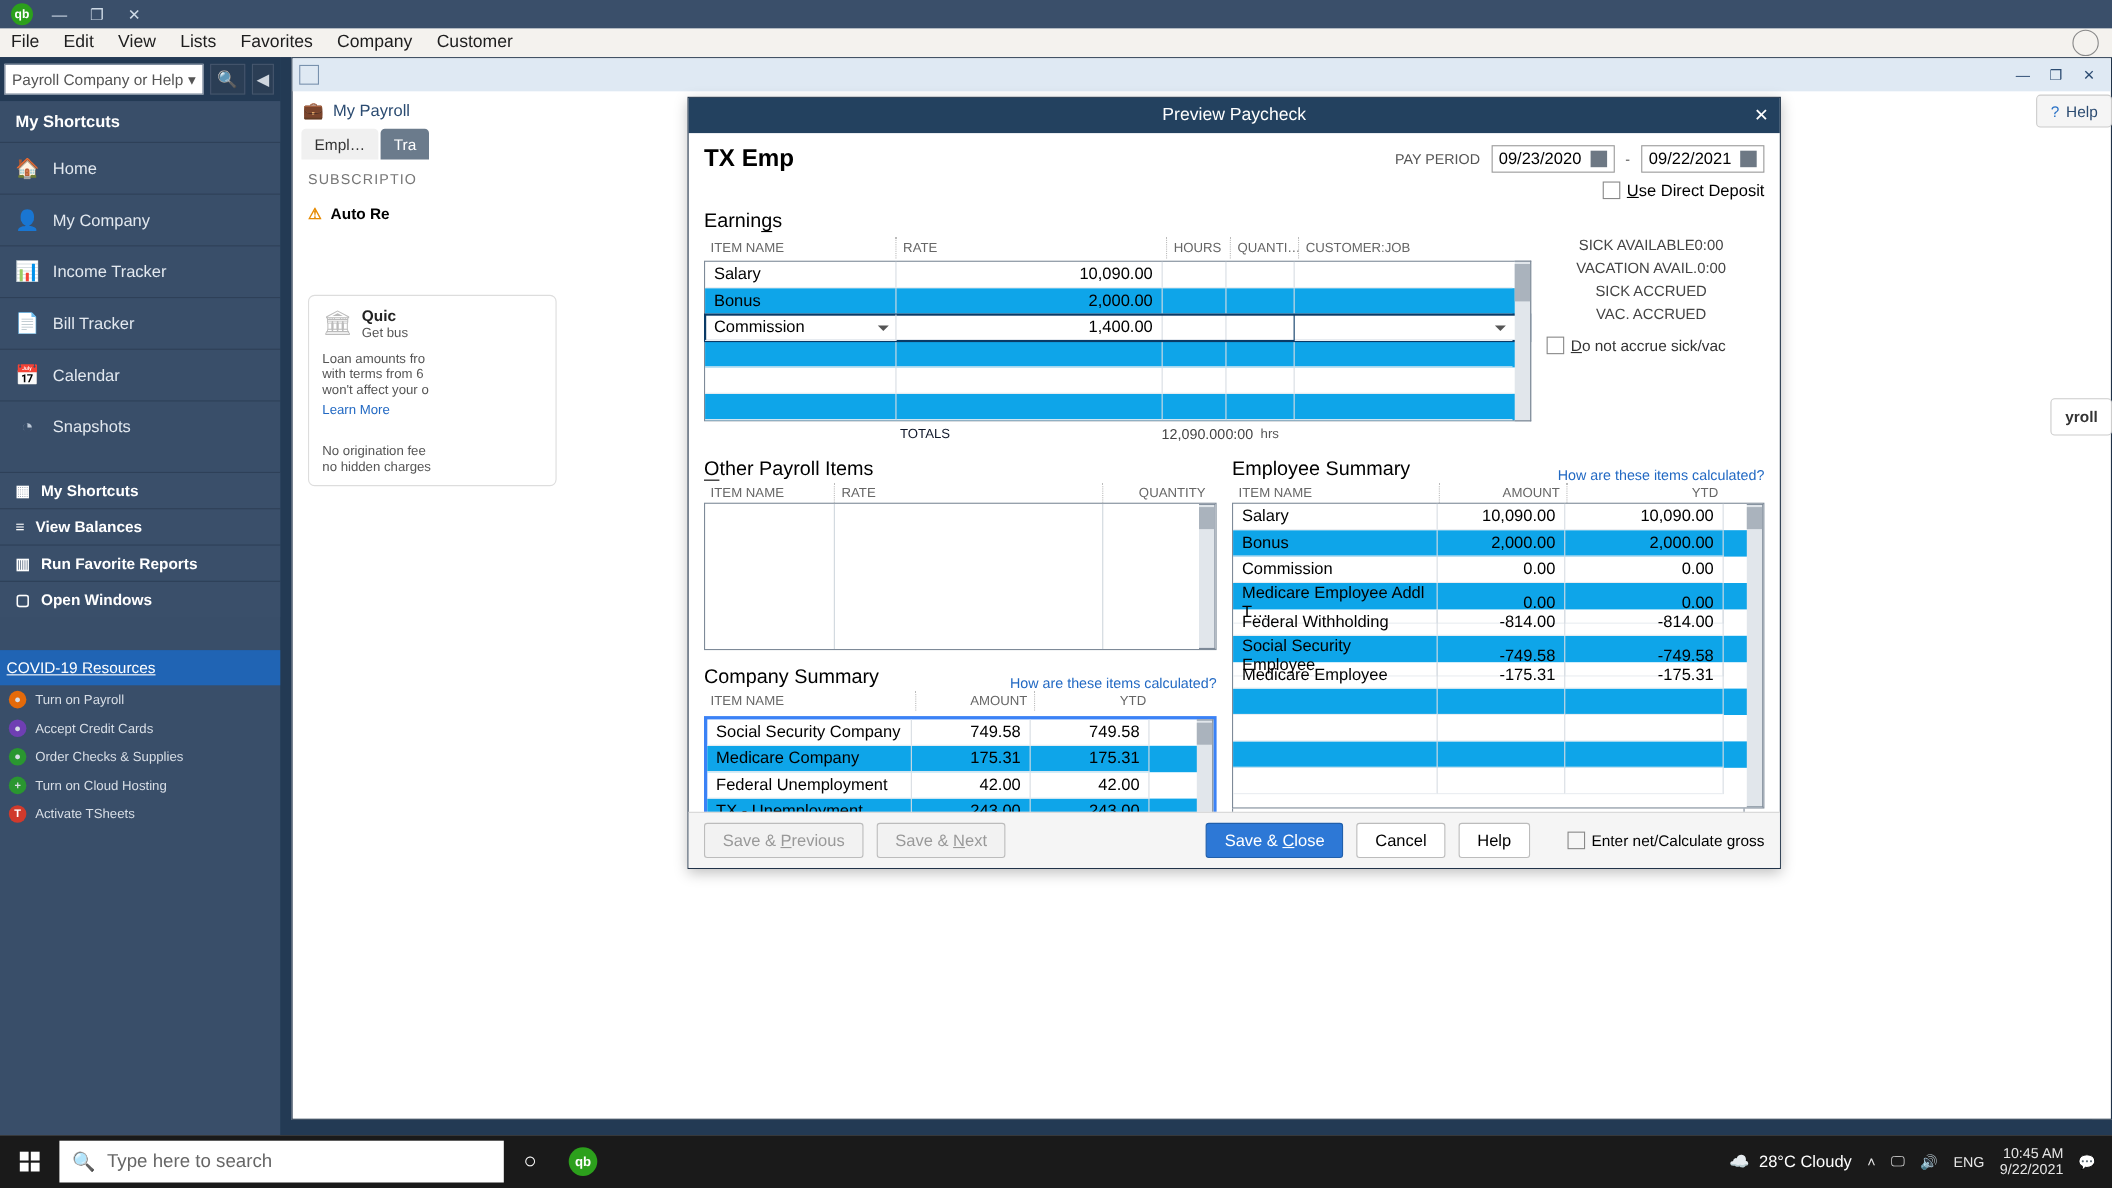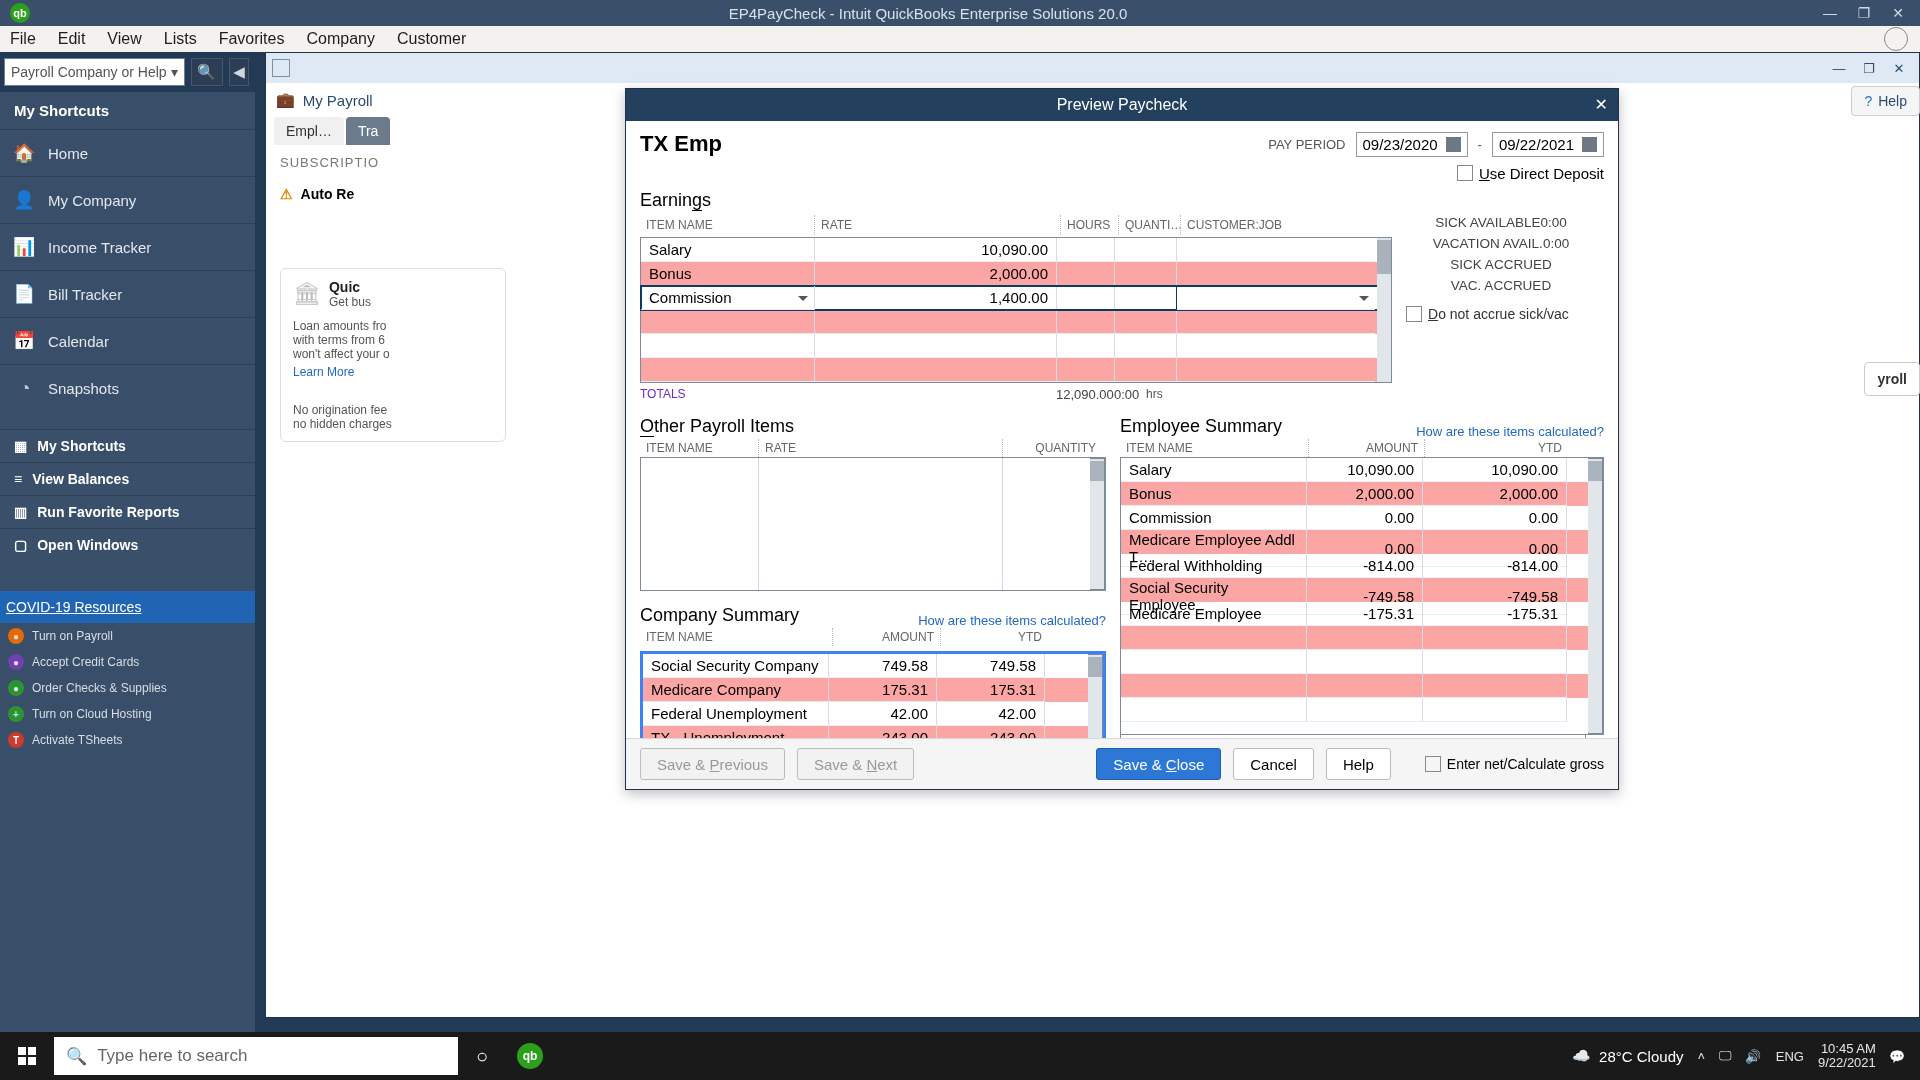--- a/index.html
+++ b/index.html
@@ -69,25 +69,25 @@
   .ghdr div:first-child{border:none}
   .egrid{border:1px solid #7e8a98}
   .egridwrap{position:relative}
   .escroll{position:absolute;right:0;top:0;bottom:0;width:14px;background:#e1e6eb;border:1px solid #7e8a98;border-left:none}
   .escroll .th{width:100%;height:34px;background:#aab3bd;margin-top:2px}
   .erow{display:grid;grid-template-columns:174px 242px 58px 62px 198px;height:24px;font-size:15px}
   .erow>div{border-right:1px solid #d7dde3;border-bottom:1px solid #e9edf1;padding:1px 8px;display:flex;align-items:center}
   .erow>div:last-child{border-right:none}
   .erow.sel{outline:2px solid #0a3a66;outline-offset:-1px}
   .num{justify-content:flex-end}
-  .band{background:#fca5a5}
+  .band{background:#0ea5e9}
   .dd{position:relative}
   .dd:after{content:"";position:absolute;right:6px;top:50%;margin-top:-2px;border:5px solid transparent;border-top-color:#555}
   .totals{display:grid;grid-template-columns:174px 242px 58px 62px 198px;font-size:13px;color:#444;padding:4px 0}
-  .totals .lab{grid-column:1/3;text-align:left;padding-right:14px;color:#6d28d9;font-size:12px}
+  .totals .lab{grid-column:1/3;text-align:center;padding-right:14px;color:#0f172a;font-size:12px}
   .hrs{font-size:12px;color:#555;margin-left:-30px}
   .avail-row{display:flex;justify-content:center;padding:3px 0;font-size:13.5px;color:#444}
   .avail-row .v{font-weight:400}
   .lower{display:flex;gap:14px;margin-top:6px}
   .col-left{width:466px}
   .col-right{flex:1}
   .mini-hdr{display:grid;font-size:12px;color:#666;border-bottom:0px}
   .ophdr{grid-template-columns:118px 244px 100px}
   .opgrid{border:1px solid #7e8a98;height:132px;position:relative;overflow:hidden}
   .opcols{grid-template-columns:118px 244px 100px}
@@ -116,21 +116,20 @@
   .tskico{width:48px;height:100%;display:flex;align-items:center;justify-content:center;font-size:20px}
   .weather{margin-left:auto;display:flex;align-items:center;gap:8px;margin-right:14px}
   .tray{display:flex;align-items:center;gap:14px;margin-right:14px;font-size:13px;color:#e6e6e6}
   .clock2{display:flex;flex-direction:column;align-items:flex-end;line-height:1.1}
 </style>
 </head>
 <body>
 
 <div class="titlebar">
   <div class="qb-logo">qb</div>
-  <div class="title">EP4PayCheck  - Intuit QuickBooks Enterprise Solutions 20.0</div>
   <div class="sysbtns">
     <div class="sysbtn">—</div>
     <div class="sysbtn">❐</div>
     <div class="sysbtn">✕</div>
   </div>
 </div>
 
 <div class="menubar">
   <div>File</div>
   <div>Edit</div>

